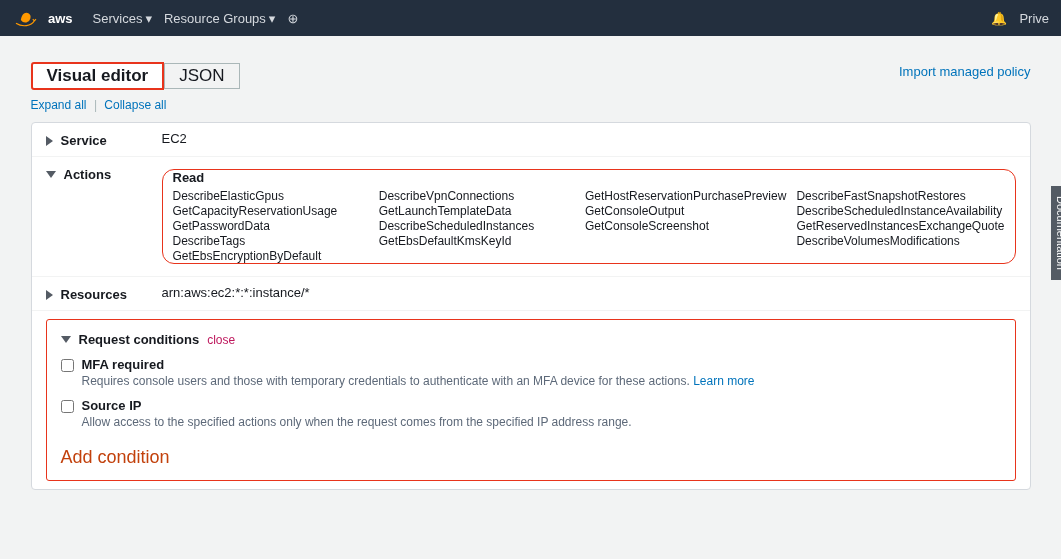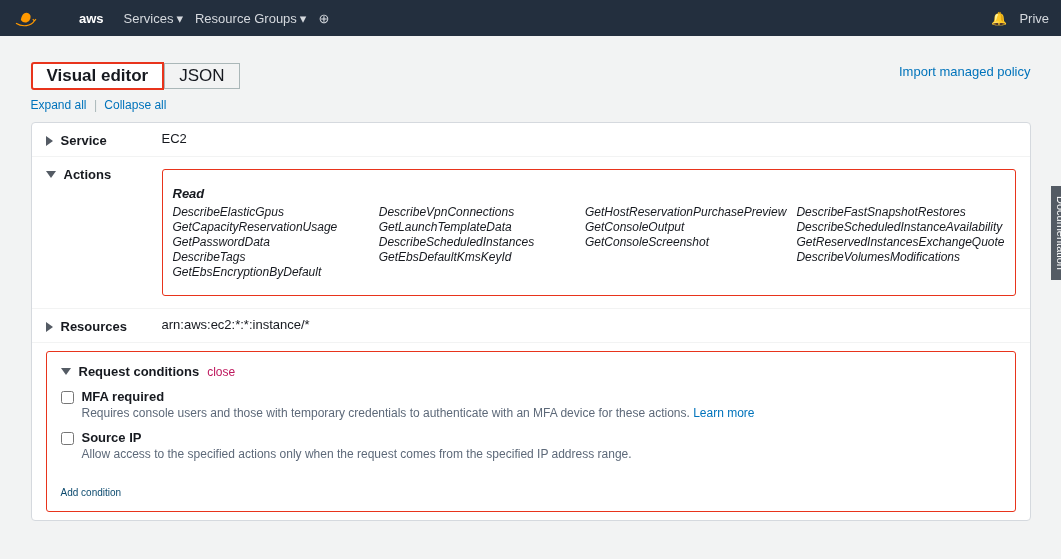--- a/index.html
+++ b/index.html
@@ -14,21 +14,20 @@
       padding: 0 12px;
       gap: 12px;
     }
     .aws-logo {
       color: #ff9900;
       font-weight: bold;
       font-size: 22px;
       margin-right: 8px;
       display: flex;
       align-items: center;
-      gap: 31px;
     }
     .aws-logo-text {
       color: white;
       font-size: 13px;
       font-weight: bold;
       margin-left: 4px;
     }
     .nav-item {
       color: #d5d9de;
       font-size: 13px;
@@ -155,24 +154,23 @@
       align-items: center;
       gap: 4px;
       flex-shrink: 0;
       padding-top: 2px;
     }
     .row-content { flex: 1; }
 
     
     .actions-block {
       border: 1.5px solid #e8341c;
-      border-radius: 3px;
-      padding: 16px 10px;
+      border-radius: 12px;
+      padding: 0 10px;
       margin: 4px 0;
-      font-style: italic;
     }
     .actions-type { font-weight: bold; margin-bottom: 4px; font-size: 13px; }
     .actions-grid {
       display: grid;
       grid-template-columns: 1fr 1fr 1fr 1fr;
       gap: 1px 10px;
     }
     .action-item { font-size: 12px; color: #16191f; white-space: nowrap; }
 
     
@@ -213,24 +211,24 @@
     .checkbox-input {
       margin-top: 2px;
       width: 13px;
       height: 13px;
     }
     .condition-name { font-weight: bold; font-size: 13px; }
     .condition-desc { font-size: 12px; color: #5d6979; margin-left: 21px; }
     .learn-more { color: #0073bb; cursor: pointer; }
 
     .add-condition-link {
-      color: #0c4a6e;
-      cursor: pointer;
-      font-size: 10px;
-      margin-top: 16px;
+      color: #c2410c;
+      cursor: pointer;
+      font-size: 18px;
+      margin-top: 8px;
       display: inline-block;
     }
 
     
     .bottom-actions {
       display: flex;
       justify-content: flex-end;
       align-items: center;
       gap: 12px;
       padding: 12px 14px;

